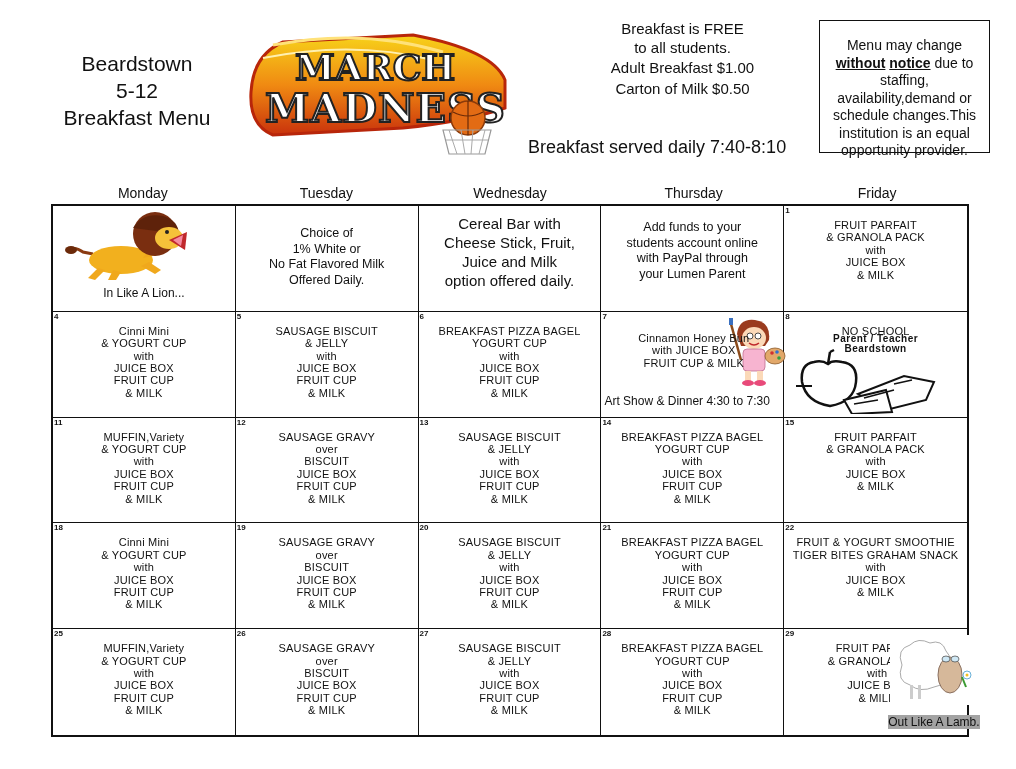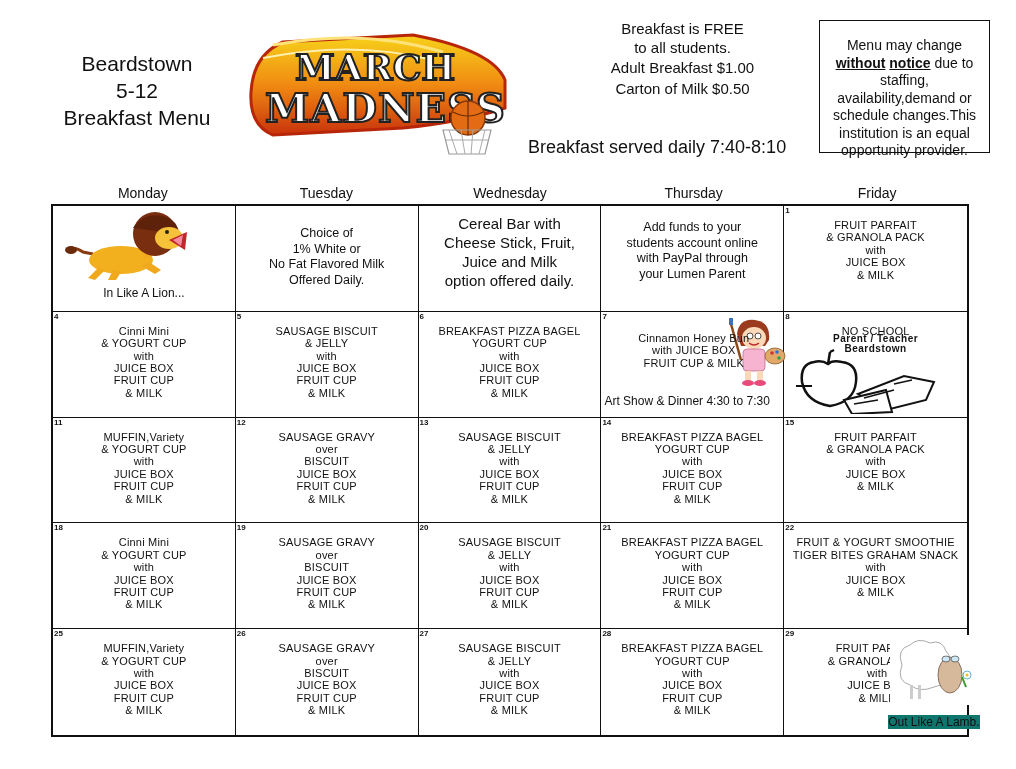--- a/index.html
+++ b/index.html
@@ -38,21 +38,21 @@
   .lion-caption { position: absolute; left: 0; right: 0; top: 80px; text-align: center; font-size: 12px; }
 
   .thu7 .menu.left { top: 20px; font-size: 11px; line-height: 12.6px; }
   .artshow { position: absolute; left: 3px; top: 82px; font-size: 12px; white-space: nowrap; }
   .girl { position: absolute; left: 118px; top: 4px; width: 68px; height: 72px; }
 
   .apple { position: absolute; left: 10px; top: 22px; width: 150px; height: 80px; }
   .ptc { position: absolute; left: 0; right: 0; top: 22px; text-align: center; font-size: 10px; line-height: 10px; font-weight: bold; letter-spacing: 0.5px; }
 
   .sheep { position: absolute; left: 106px; top: 6px; width: 86px; height: 70px; background: #fff; }
-  .sheep-caption { position: absolute; left: 104px; top: 86px; font-size: 12px; white-space: nowrap; background: #0f766e; }
+  .sheep-caption { position: absolute; left: 104px; top: 86px; font-size: 12px; white-space: nowrap; background: #a3a3a3; }
   .fri29 { }
 </style>
 </head>
 <body>
 
 <div class="title-block">
   <div>Beardstown</div>
   <div>5-12</div>
   <div>Breakfast Menu</div>
 </div>

